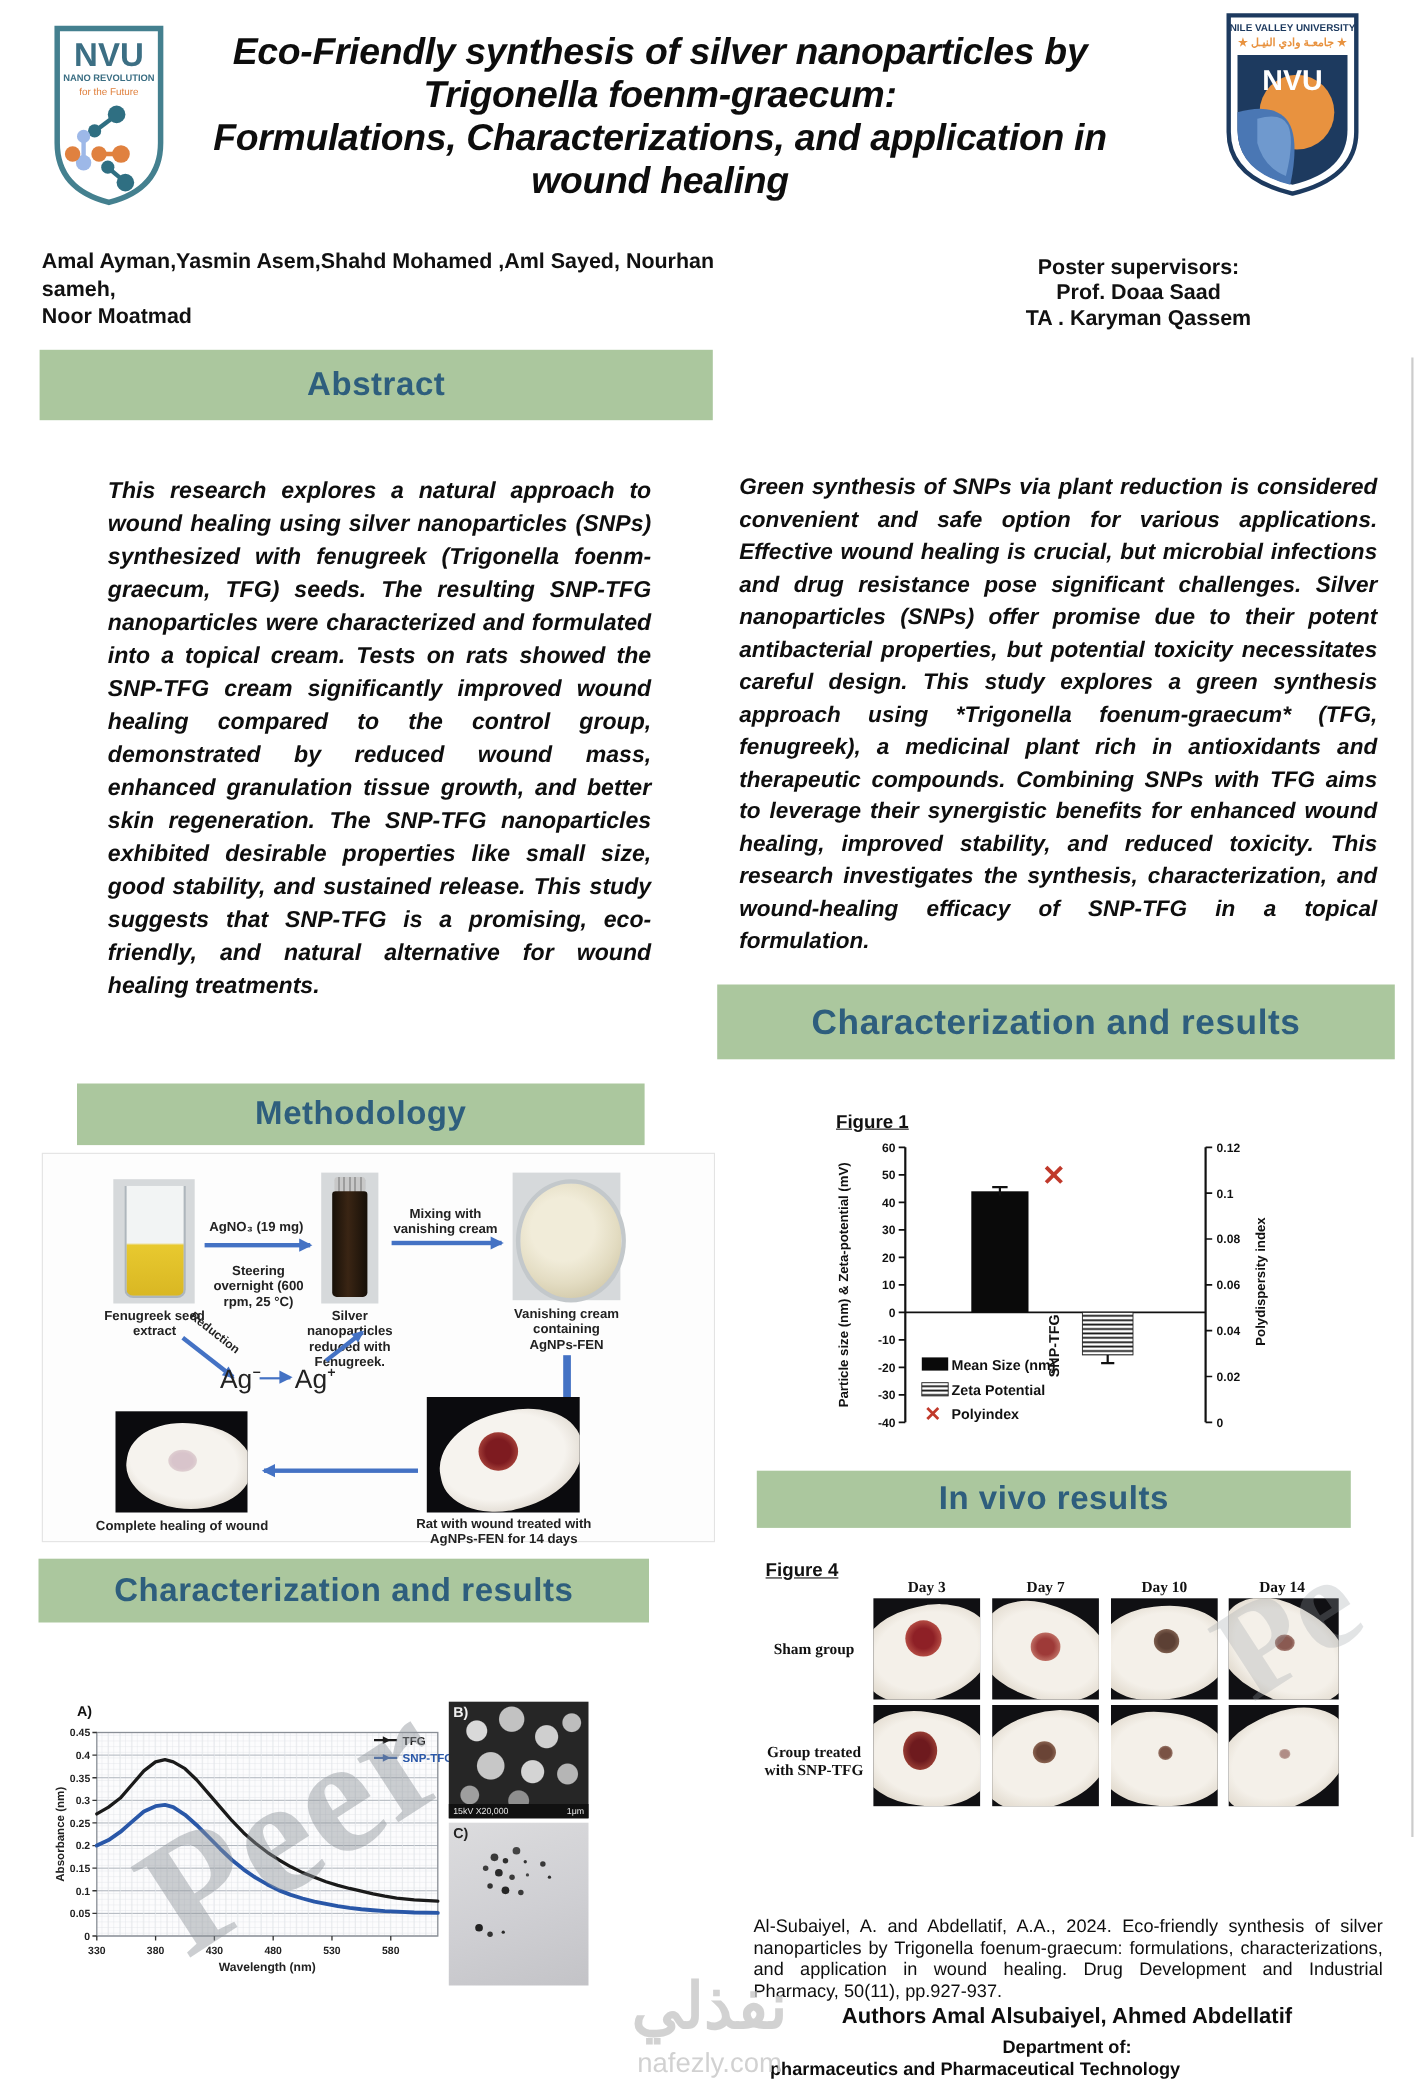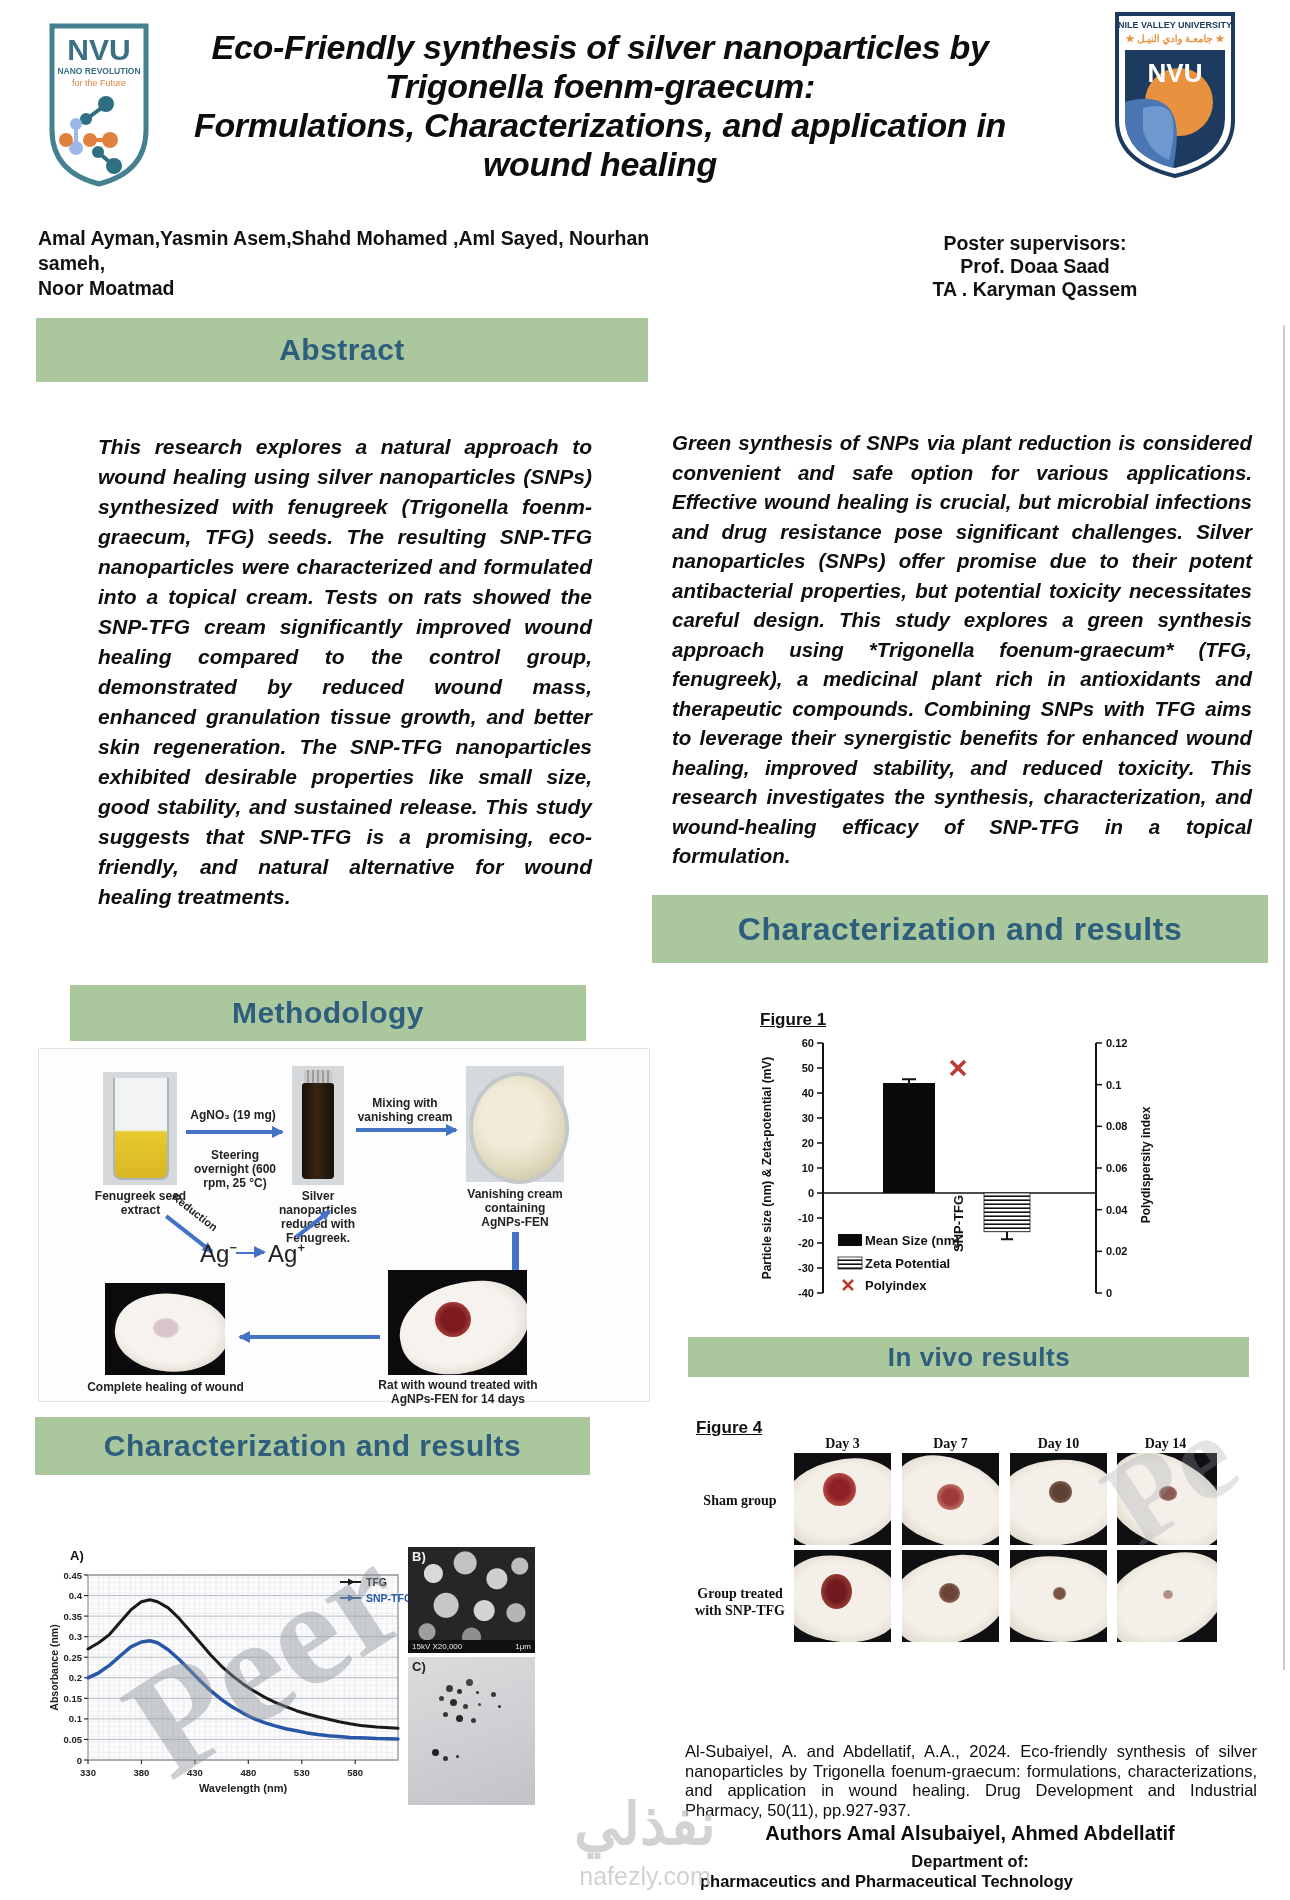--- a/index.html
+++ b/index.html
@@ -18,21 +18,21 @@
   #logo-left svg{display:block;}
   
   #logo-right{left:1113px;top:10px;width:124px;height:170px;}
 
   
   .gbar{background:#abc79e;color:#2e5e7d;font-weight:bold;display:flex;align-items:center;justify-content:center;letter-spacing:0.5px;}
   #bar-abstract{left:36px;top:318px;width:612px;height:64px;font-size:30px;}
   #bar-intro{left:660px;top:318px;width:608px;height:64px;font-size:30px;}
   #bar-method{left:70px;top:985px;width:516px;height:56px;font-size:30px;}
   #bar-char-right{left:652px;top:895px;width:616px;height:68px;font-size:32px;}
-  #bar-invivo{left:688px;top:1337px;width:540px;height:40px;font-size:26px;padding-left:21px;}
+  #bar-invivo{left:688px;top:1337px;width:540px;height:52px;font-size:30px;}
   #bar-char-left{left:35px;top:1417px;width:555px;height:58px;font-size:30px;}
   #bar-refs{left:660px;top:1677px;width:608px;height:53px;font-size:30px;}
 
   
   .para{font-weight:bold;font-style:italic;color:#0e0e0e;text-align:justify;}
   #abstract-text{left:98px;top:432px;width:494px;font-size:21px;line-height:30px;}
   #intro-text{left:672px;top:428px;width:580px;font-size:20.5px;line-height:29.5px;}
 
   
   #flow-panel{left:38px;top:1048px;width:610px;height:352px;background:#fdfdfd;border:1px solid #e3e3e3;}

